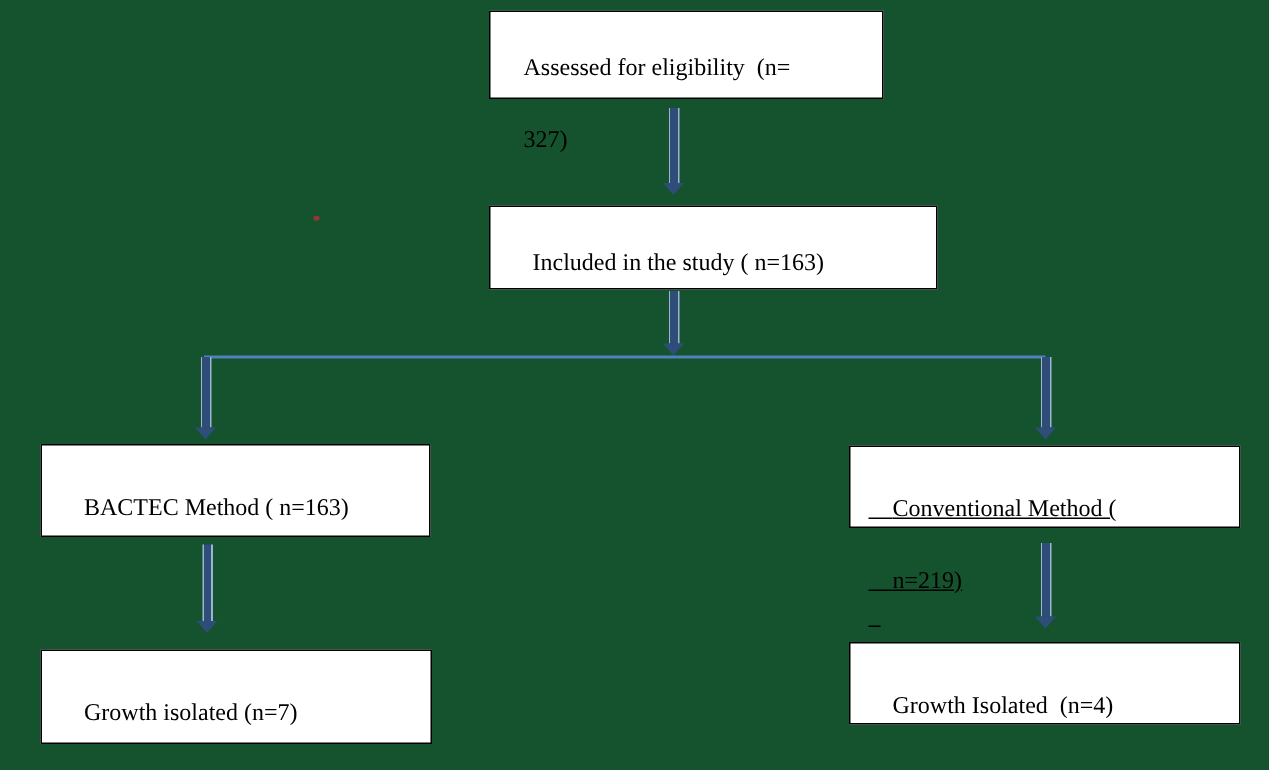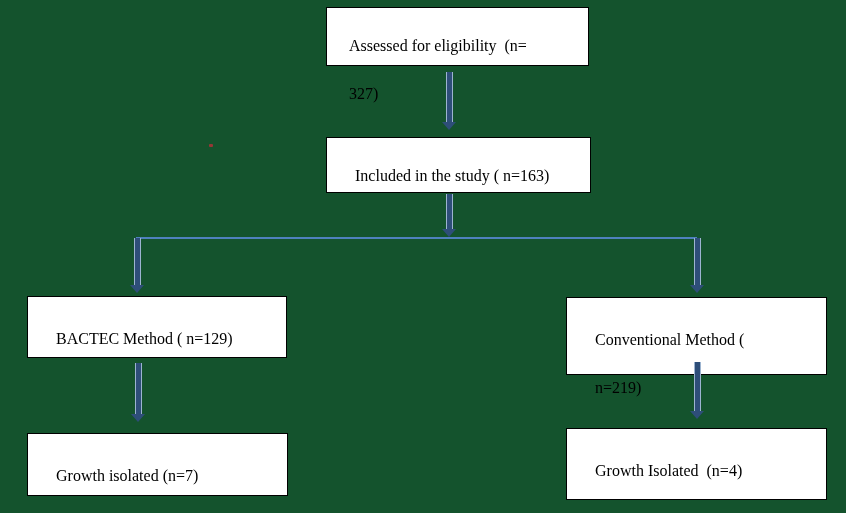--- a/index.html
+++ b/index.html
@@ -59,21 +59,21 @@
     <span>327)</span>
   </div>
 
   <div class="stray-dot" style="left:209px; top:144px;"></div>
 
   <div class="arrow" style="left:442px; top:72px;">
     <div class="shaft" style="height:50px;"></div>
     <div class="head"></div>
   </div>
 
-  <div class="fbox" style="left:326px; top:137px; width:265px; height:56px;">
+  <div class="fbox" style="left:326px; top:137px; width:299px; height:56px;">
     <span>Included in the study ( n=163)</span>
   </div>
 
   <div class="arrow" style="left:442px; top:194px;">
     <div class="shaft" style="height:35px;"></div>
     <div class="head"></div>
   </div>
 
   <div class="hline" style="left:136px; top:237px; width:561px;"></div>
 
@@ -81,39 +81,39 @@
     <div class="shaft" style="height:47px;"></div>
     <div class="head"></div>
   </div>
 
   <div class="arrow" style="left:690px; top:238px;">
     <div class="shaft" style="height:47px;"></div>
     <div class="head"></div>
   </div>
 
   <div class="fbox pad-more" style="left:27px; top:296px; width:260px; height:62px;">
-    <span>BACTEC Method ( n=129)</span>
+    <span>BACTEC Method ( n=163)</span>
   </div>
 
-  <div class="fbox pad-more" style="left:566px; top:297px; width:261px; height:78px;">
+  <div class="fbox pad-more" style="left:566px; top:297px; width:261px; height:55px;text-decoration:underline;">
     <span>Conventional Method (</span><br>
     <span>n=219)</span>
   </div>
 
   <div class="arrow" style="left:131px; top:363px;">
     <div class="shaft" style="height:51px;"></div>
     <div class="head"></div>
   </div>
 
   <div class="arrow" style="left:690px; top:362px;">
     <div class="shaft" style="height:49px;"></div>
     <div class="head"></div>
   </div>
 
   <div class="fbox pad-more" style="left:27px; top:433px; width:261px; height:63px;">
     <span>Growth isolated (n=7)</span>
   </div>
 
-  <div class="fbox pad-more" style="left:566px; top:428px; width:261px; height:72px;">
+  <div class="fbox pad-more" style="left:566px; top:428px; width:261px; height:55px;">
     <span>Growth Isolated  (n=4)</span>
   </div>
 
 </div>
 
 </body></html>

